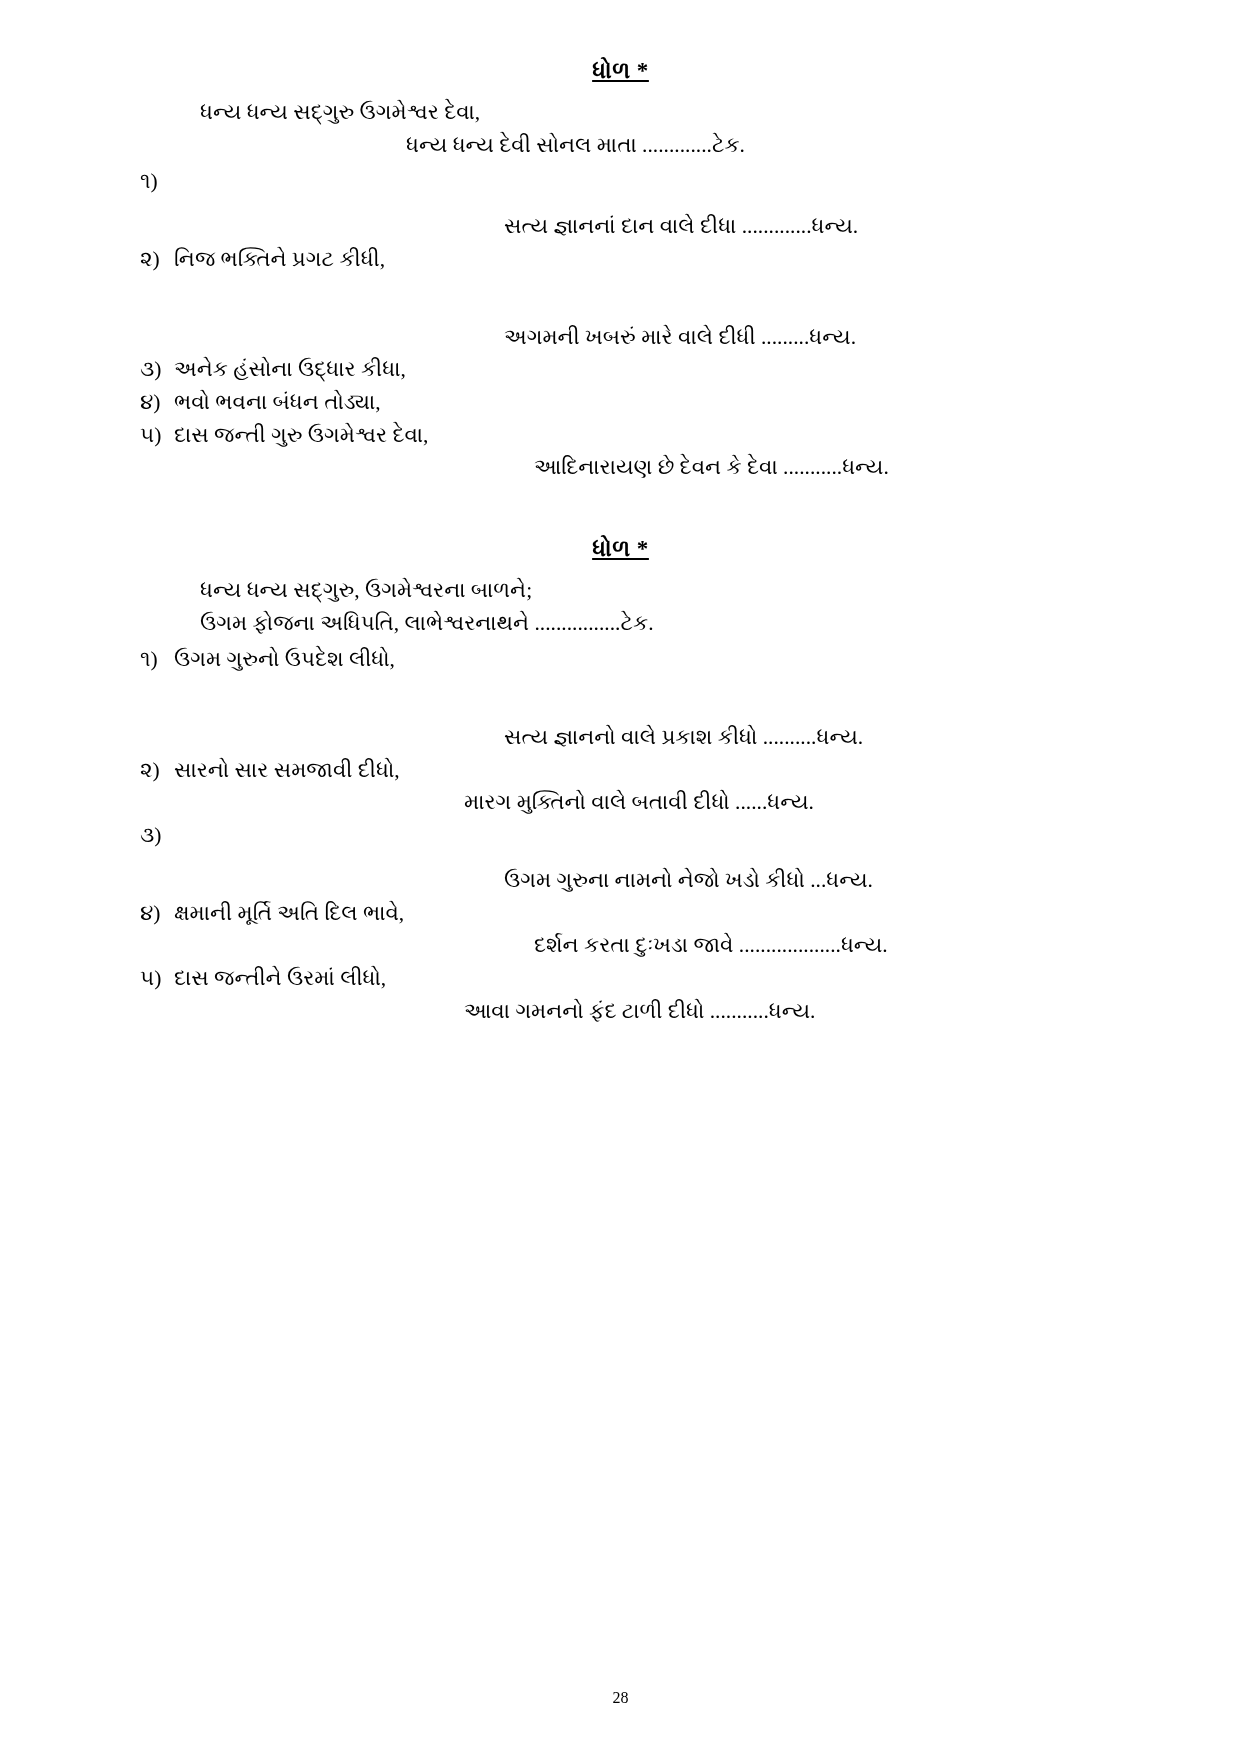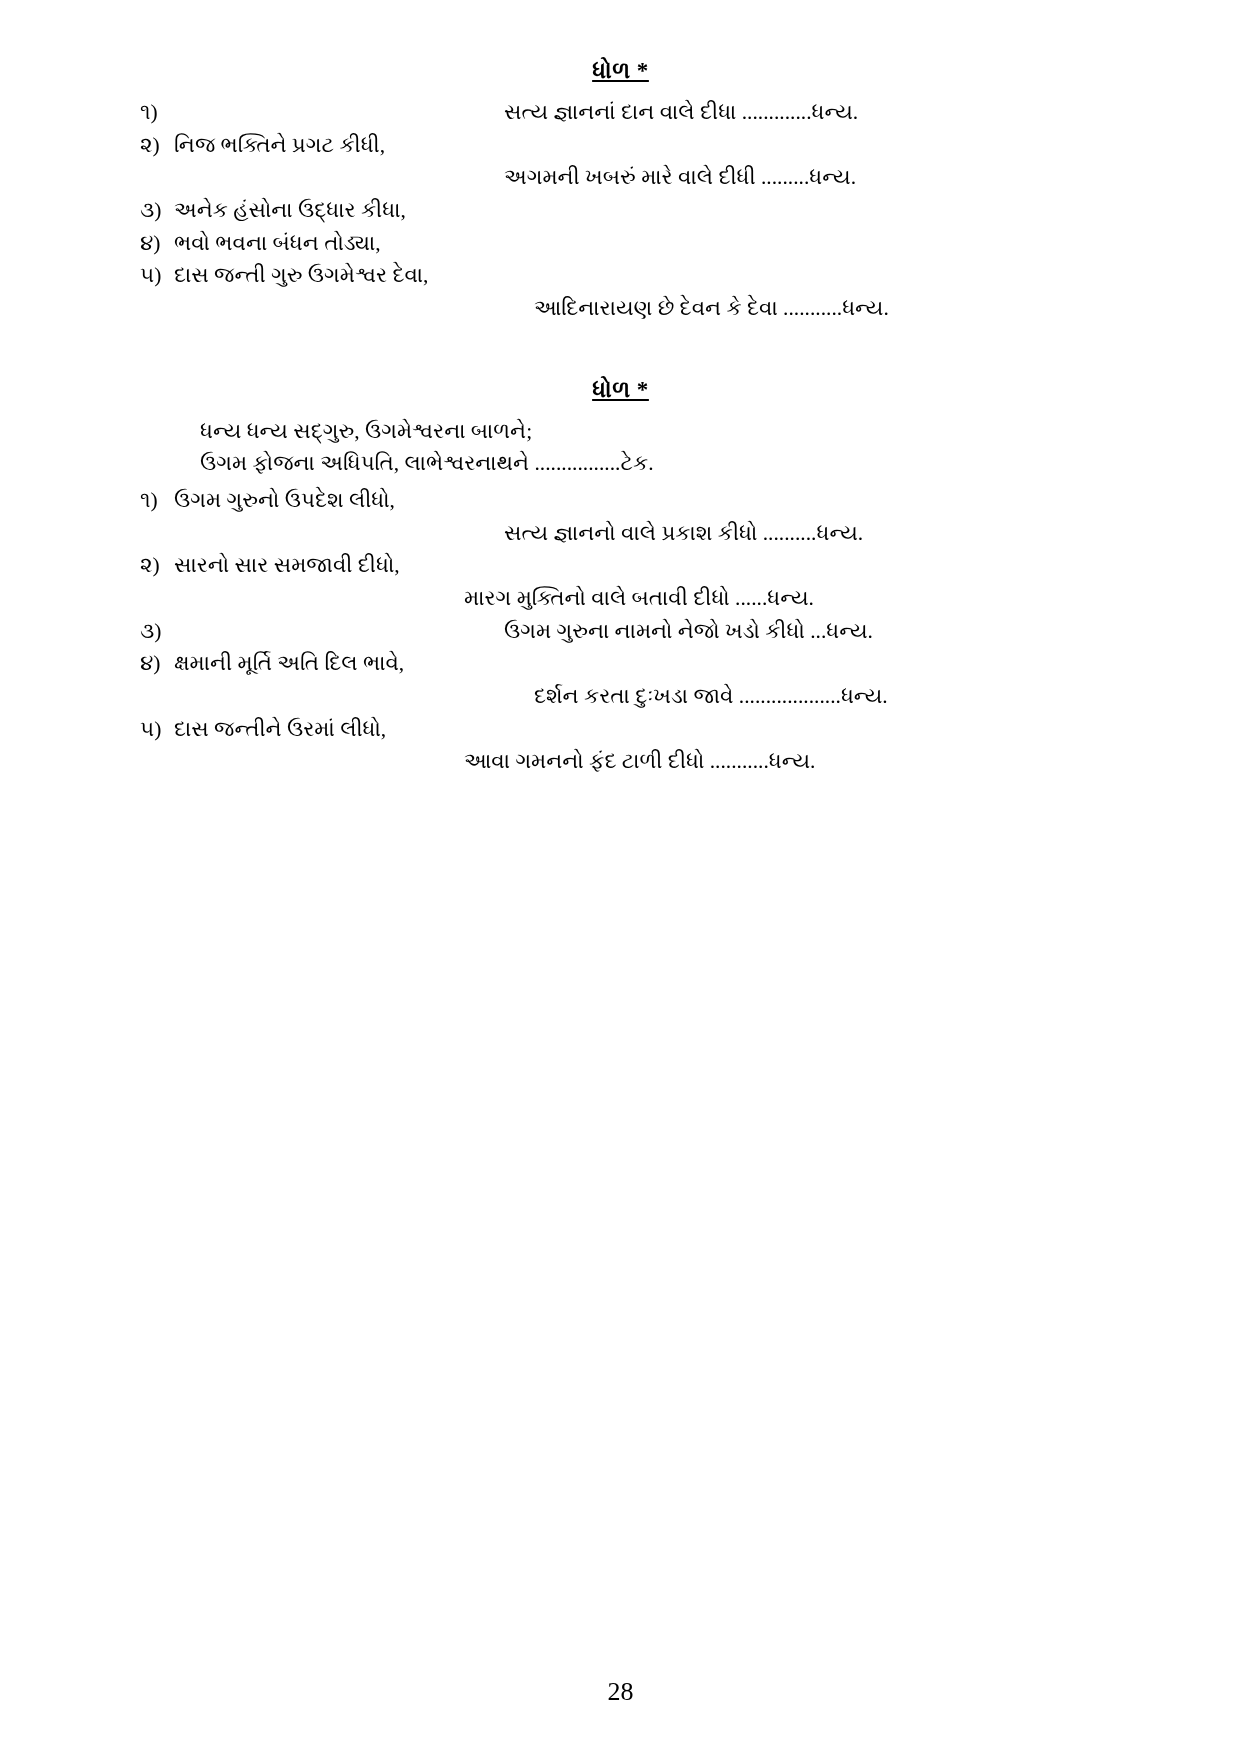--- a/index.html
+++ b/index.html
@@ -67,41 +67,46 @@
     box-sizing: border-box;
   }
   .verse-body {
     flex: 1 1 auto;
   }
   .verse-line-b {
     padding-left: 290px;
   }
   .verse-line-b.deep {
     padding-left: 330px;
+    margin-top: 45px;
   }
   .verse-line-b.deeper {
     padding-left: 360px;
   }
   .page-number {
     position: absolute;
     left: 0;
     right: 0;
     bottom: 48px;
     text-align: center;
-    font-size: 26px;
+    font-size: 16px;
     font-family: "Liberation Serif", serif;
   }
 </style>
 </head>
 <body>
 
 <div class="page">
 
   <div class="song">
     <div class="song-title">ધોળ *</div>
+    <div class="refrain">
+      <div class="line refrain-line-1">ધન્ય ધન્ય સદ્‍ગુરુ ઉગમેશ્વર દેવા,</div>
+      <div class="line refrain-line-2-indented">ધન્ય ધન્ય દેવી સોનલ માતા .............ટેક.</div>
+    </div>
 
     <div class="verse">
       <div class="verse-num">૧)</div>
       <div class="verse-body">
         <div class="line verse-line-b deep">સત્ય જ્ઞાનનાં દાન વાલે દીધા .............ધન્ય.</div>
       </div>
     </div>
 
     <div class="verse">
       <div class="verse-num">૨)</div>

